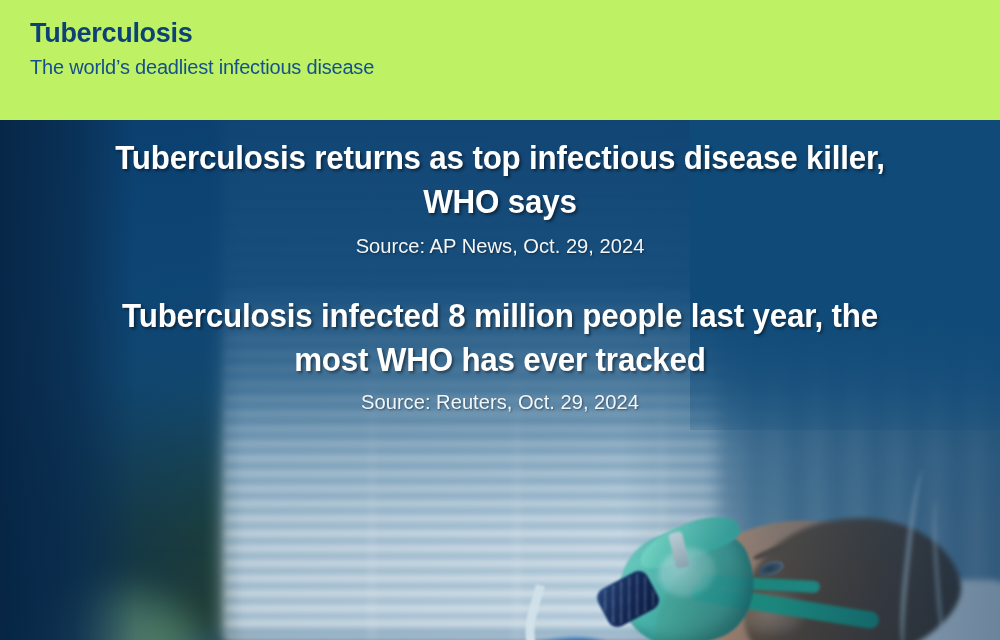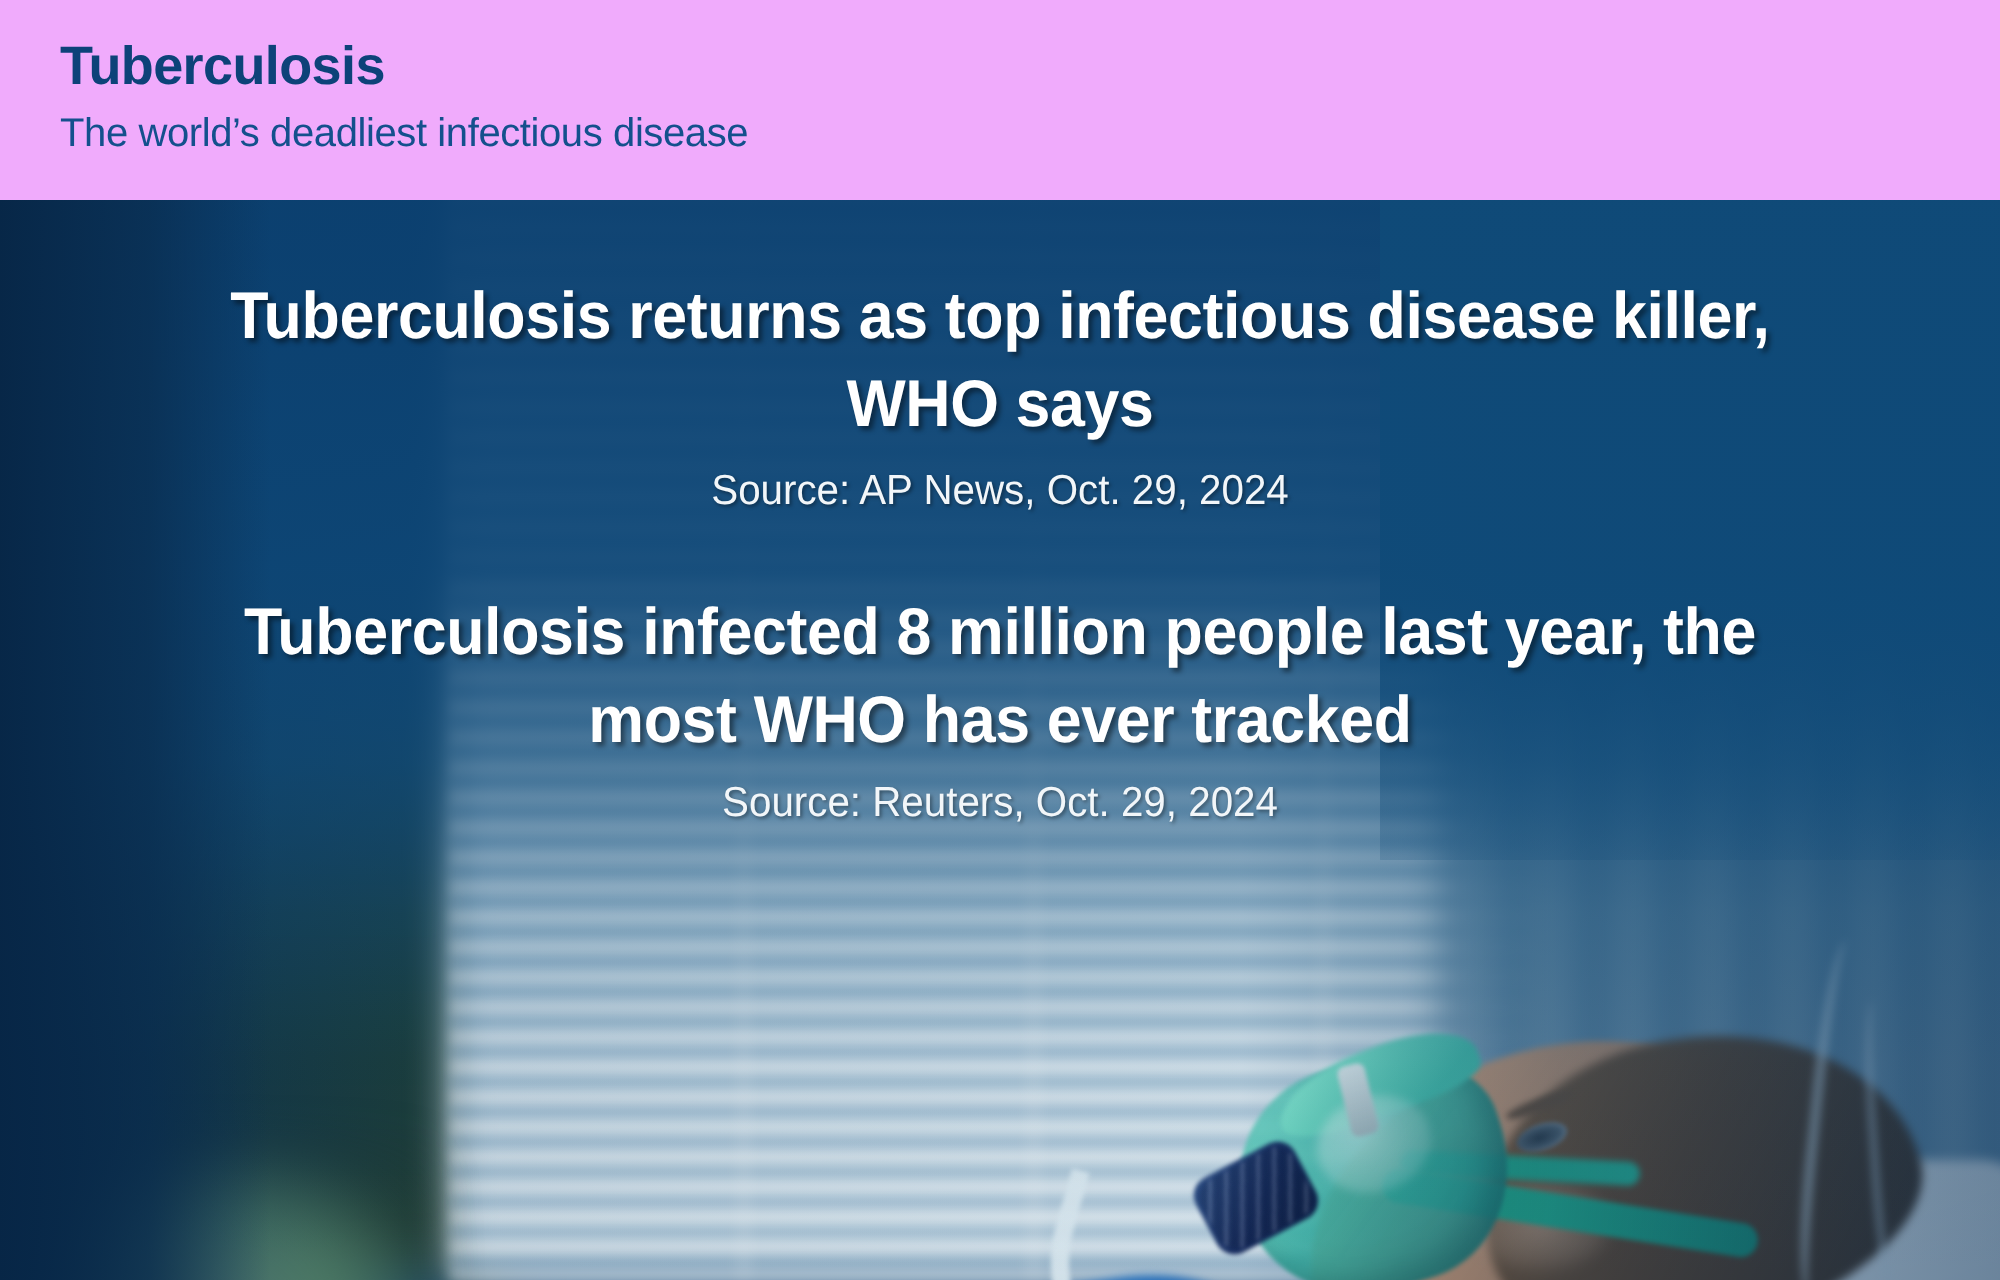--- a/index.html
+++ b/index.html
@@ -15,22 +15,22 @@
     background: #000;
     font-family: "Liberation Sans", sans-serif;
     -webkit-font-smoothing: antialiased;
   }
 
   
   .header-band {
     position: absolute;
     left: 0; top: 0;
     width: 1000px;
-    height: 100px;
-    background: #f0abfc;
+    height: 120px;
+    background: #bef264;
     z-index: 40;
   }
   .header-title {
     position: absolute;
     left: 30px;
     top: 20px;
     font-size: 27px;
     font-weight: bold;
     color: #0d4279;
     letter-spacing: -0.3px;

